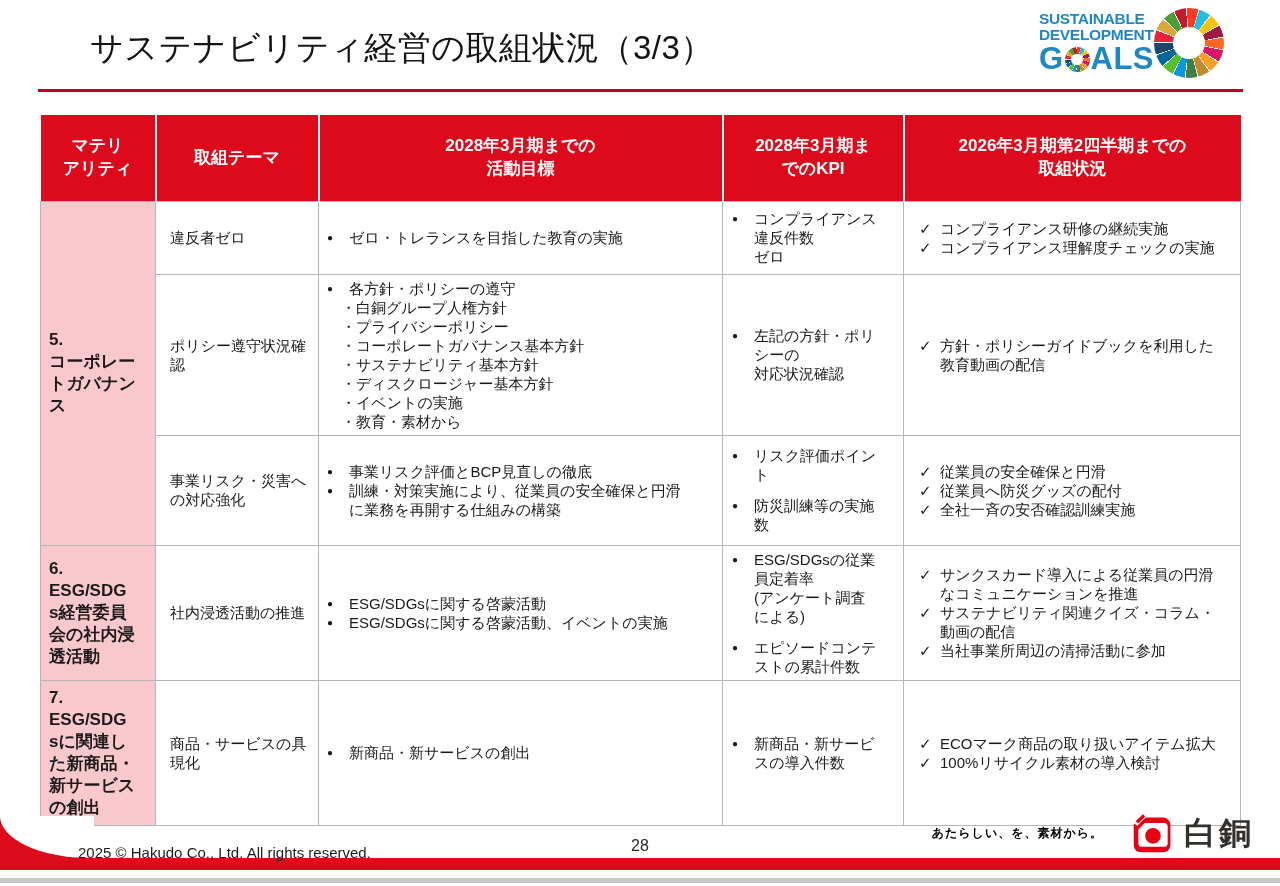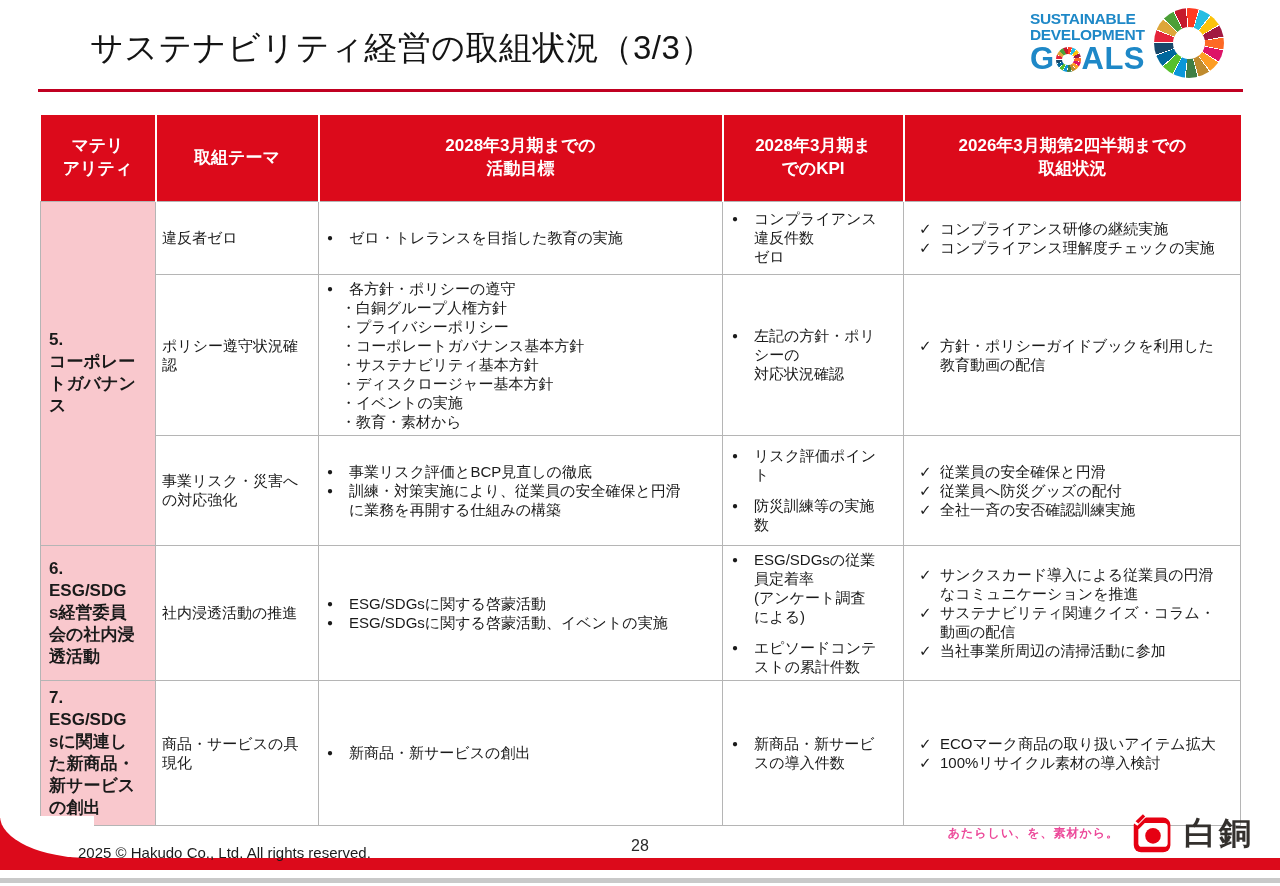--- a/index.html
+++ b/index.html
@@ -4,59 +4,59 @@
 <style>
   html,body{margin:0;padding:0;background:#fff;}
   .slide{position:relative;width:1280px;height:886px;background:#fff;overflow:hidden;
          font-family:"Liberation Sans","DejaVu Sans",sans-serif;color:var(--text,#1a1a1a);}
 
   
   .title{position:absolute;left:90px;top:26px;font-size:33px;letter-spacing:.5px;color:#141414;}
   .title-rule{position:absolute;left:38px;top:89px;width:1205px;height:3px;background:var(--rule-red);}
 
   
-  .sdg{position:absolute;top:8px;right:56px;display:flex;align-items:center;gap:9px;}
+  .sdg{position:absolute;top:8px;right:56px;display:flex;align-items:center;}
   .sdg-text{display:flex;flex-direction:column;line-height:1.02;}
   .sdg-l{font-weight:bold;font-size:15.5px;letter-spacing:-.3px;color:var(--sdg-blue);}
   .sdg-goals{display:flex;align-items:center;font-weight:bold;font-size:31px;letter-spacing:.5px;color:var(--sdg-blue);margin-top:1px;}
   .wheel{position:relative;border-radius:50%;}
   .wheel::after{content:"";position:absolute;inset:27%;background:#fff;border-radius:50%;}
   .wheel-big{width:70px;height:70px;}
   .wheel-small{width:25px;height:25px;margin:0 1px;}
 
   
   .mtable{position:absolute;left:40px;top:115px;width:1200px;border-collapse:collapse;table-layout:fixed;
           font-size:15px;}
   .mtable th{background:var(--header-red);color:#fff;font-size:17px;font-weight:bold;text-align:center;
           vertical-align:middle;white-space:pre-line;line-height:1.32;padding:2px 4px;
           border-left:2px solid #fff;border-right:2px solid #fff;border-bottom:1px solid var(--border-gray);}
   .mtable th:first-child{border-left:none;}
   .mtable th:last-child{border-right:none;}
   .mtable td{border:1px solid var(--border-gray);vertical-align:middle;padding:4px 6px;line-height:19px;}
   td.mat{background:var(--pink);font-weight:bold;font-size:17px;white-space:pre-line;line-height:22px;padding:4px 4px 4px 8px;}
-  td.theme{white-space:pre-line;padding-left:6px;padding-right:4px;}
+  td.theme{white-space:pre-line;padding-left:14px;padding-right:4px;}
   td.goals{padding-left:8px;}
   td.kpi{padding-left:9px;padding-right:2px;}
   td.status{padding-left:15px;}
   .item{display:flex;align-items:flex-start;}
   .bu{flex:0 0 22px;font-size:10px;line-height:19px;}
   .chk{flex:0 0 21px;font-size:15px;line-height:19px;}
   .tx{white-space:pre-line;line-height:19px;}
   .sub{margin-left:14px;white-space:pre-line;line-height:19px;}
   td.kpi .item + .item{margin-top:12px;}
 
   
   .corner-red{position:absolute;left:0;top:818px;width:92px;height:44px;background:var(--header-red);}
   .corner-white{position:absolute;left:0;top:816px;width:94px;height:42px;background:#fff;border-bottom-left-radius:90px 42px;}
   .bottom-bar{position:absolute;left:0;top:858px;width:1280px;height:12px;background:var(--header-red);}
   .bottom-edge{position:absolute;left:0;top:878px;width:1280px;height:5px;background:#c9c9c9;}
   .copyright{position:absolute;left:78px;top:844px;font-size:15px;color:#1c1c1c;z-index:3;}
   .pageno{position:absolute;left:610px;top:837px;width:60px;text-align:center;font-size:16px;color:#2a2a2a;}
   .brand{position:absolute;right:26px;top:812px;display:flex;align-items:center;gap:9px;z-index:3;}
-  .tagline{font-size:12px;font-weight:bold;color:#ec4899;letter-spacing:1px;margin-right:3px;padding-bottom:2px;}
+  .tagline{font-size:12px;font-weight:bold;color:#000000;letter-spacing:1px;margin-right:19px;padding-bottom:2px;}
   .hakudo-mark{display:flex;}
   .hakudo-name{font-size:32px;font-weight:bold;color:#33302d;letter-spacing:3px;}
 </style>
 </head>
 <body>
 
 <div class="slide" style="--header-red: #DC0A1B; --rule-red: #C00021; --pink: #F9C8CD; --sdg-blue: #1E88C7; --logo-red: #E60012; --border-gray: #B5B5B5; --text: #1A1A1A;">
 
   <div class="title">サステナビリティ経営の取組状況（3/3）</div>
   <div class="title-rule"></div>

